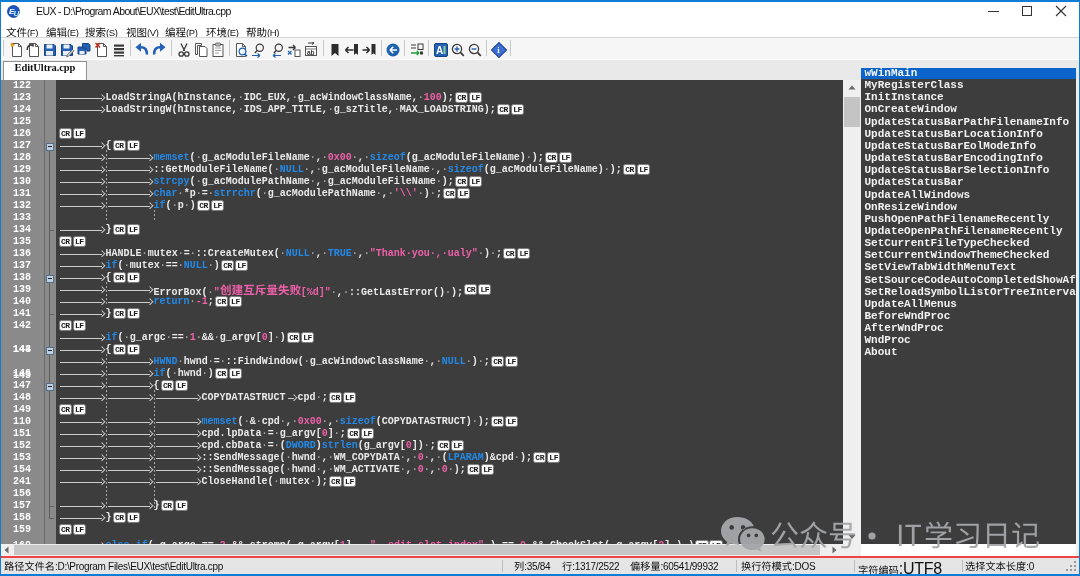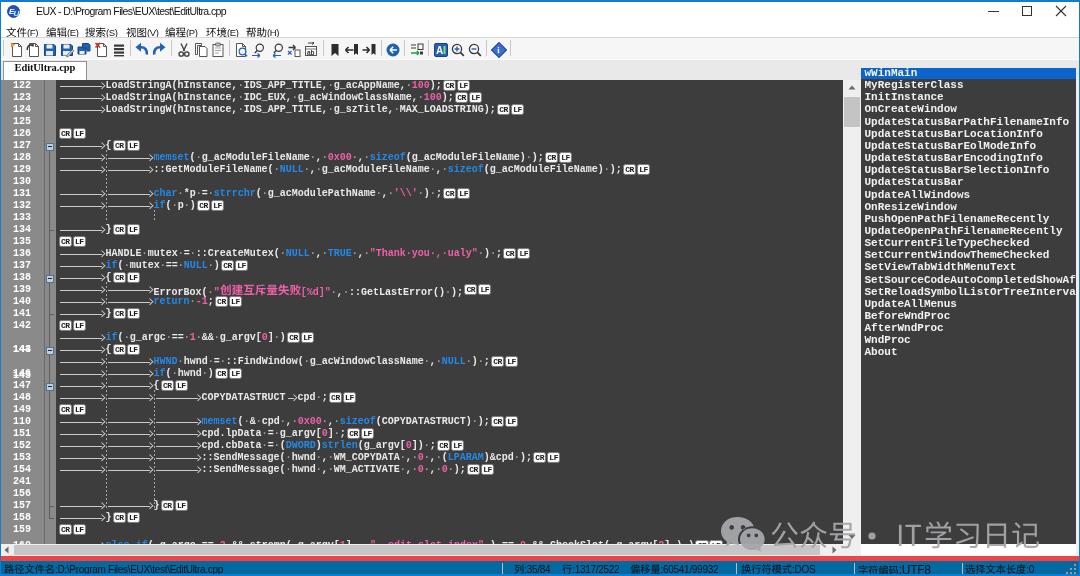--- a/index.html
+++ b/index.html
@@ -25,40 +25,40 @@
 .tab u{position:absolute;right:1.5px;top:4.1px;width:4.6px;height:4.6px;border-right:1.3px solid #cbcbcb;border-top:1.3px solid #cbcbcb;transform:rotate(45deg);transform-origin:70% 30%}
 .crlf{display:inline-block;width:13.5px;height:10.5px;margin:0 0 0 1px;background:#fbfbfb;border:1px solid #7d7d7d;border-radius:2.5px;color:#1a1a1a;font-size:8px;line-height:9px;text-align:center;vertical-align:top;letter-spacing:-0.5px}
 .crlf+.crlf{margin-left:0.5px}
 .guide{position:absolute;width:1px;background-image:linear-gradient(#a8a8a8 55%,rgba(0,0,0,0) 0%);background-size:1px 4px}
 .fbox{position:absolute;left:45.5px;width:8.5px;height:8.5px;box-sizing:border-box;background:#bccee0;border:1px solid #54718c;color:#223}.fbox i{position:absolute;left:1.2px;right:1.2px;top:2.8px;height:1px;background:#223}
 #vscroll{left:843px;top:80px;width:18px;height:476px;background:#efefef}
 #panel{left:861px;top:68px;width:215px;height:475.5px;background:#3d3d3d;overflow:hidden}
 .pi{position:absolute;left:3.5px;white-space:pre;font-family:"Liberation Mono",monospace;font-weight:bold;font-size:11px;line-height:12px;color:#f2f2f2}
 #rstrip{left:1076px;top:80px;width:3px;height:475.5px;background:#efefef}
 #hscroll{left:0;top:544px;width:843px;height:12px;background:#efefef}
-#statusbar{left:0;top:555.5px;width:100%;height:18.5px;background:#0369a1;border-top:5px solid #ef4444;font-size:11px;color:#111}
+#statusbar{left:0;top:555.5px;width:100%;height:18.5px;background:#e5e5e5;border-top:2px solid #ef4444;font-size:11px;color:#111}
 .ssep{position:absolute;top:2px;width:1px;height:12px;background:#bdbdbd}
 .stx{position:absolute;top:2px;white-space:pre;font-size:11px;color:#111}
 .stx svg{vertical-align:-2.85px}
 .mi{position:absolute;top:22.2px;white-space:nowrap}
 .mi svg{vertical-align:-2.95px}.mi span{font-size:9.5px;letter-spacing:-0.35px;color:#111}
 </style></head><body>
 <div id="win">
     <div class="edge" style="left:0;top:0;width:1080px;height:2px"></div>
     <div class="edge" style="left:0;top:574px;width:1080px;height:2px"></div>
     <div class="edge" style="left:0;top:0;width:1px;height:576px"></div>
     <div class="edge" style="left:1079px;top:0;width:1px;height:576px"></div>
     <div class="abs" id="titlebar"></div>
     <svg class="abs" style="left:7px;top:5px" width="13" height="13" viewBox="0 0 13 13">
       <circle cx="6.5" cy="6.5" r="6" fill="#1b55c4"></circle>
       <circle cx="6.5" cy="6.5" r="6" fill="none" stroke="#123c8c" stroke-width="0.8"></circle>
       <text x="2" y="9.4" font-family="Liberation Sans" font-weight="bold" font-size="8" fill="#fff" font-style="italic">E</text>
       <text x="6.6" y="10.6" font-family="Liberation Sans" font-weight="bold" font-size="8" fill="#cfe" font-style="italic">U</text>
     </svg>
-    <div class="abs" id="title">EUX - D:\Program Files\EUX\test\EditUltra.cpp</div>
+    <div class="abs" id="title">EUX - D:\Program About\EUX\test\EditUltra.cpp</div>
     <svg class="abs" style="left:985px;top:2px" width="92" height="18" viewBox="0 0 92 18">
       <line x1="3" y1="9.5" x2="14" y2="9.5" stroke="#333" stroke-width="1"></line>
       <rect x="37.5" y="4.5" width="9" height="9" fill="none" stroke="#333" stroke-width="1"></rect>
       <line x1="71" y1="4" x2="81" y2="14" stroke="#333" stroke-width="1.1"></line>
       <line x1="81" y1="4" x2="71" y2="14" stroke="#333" stroke-width="1.1"></line>
     </svg>
     <div class="abs" id="menubar"></div>
     <div class="mi" style="left:6px"><svg width="21.0" height="12.2" viewBox="0 -9.24 21.0 12.18" style="" fill="#111">
         <path transform="matrix(0.01050 0 0 0.01050 0.00 0.00)" d="M423 -823C453 -774 485 -707 497 -666L580 -693C566 -734 531 -799 501 -847ZM50 -664V-590H206C265 -438 344 -307 447 -200C337 -108 202 -40 36 7C51 25 75 60 83 78C250 24 389 -48 502 -146C615 -46 751 28 915 73C928 52 950 20 967 4C807 -36 671 -107 560 -201C661 -304 738 -432 796 -590H954V-664ZM504 -253C410 -348 336 -462 284 -590H711C661 -455 592 -344 504 -253Z"></path>
         <path transform="matrix(0.01050 0 0 0.01050 10.50 0.00)" d="M317 -341V-268H604V80H679V-268H953V-341H679V-562H909V-635H679V-828H604V-635H470C483 -680 494 -728 504 -775L432 -790C409 -659 367 -530 309 -447C327 -438 359 -420 373 -409C400 -451 425 -504 446 -562H604V-341ZM268 -836C214 -685 126 -535 32 -437C45 -420 67 -381 75 -363C107 -397 137 -437 167 -480V78H239V-597C277 -667 311 -741 339 -815Z"></path>
@@ -248,35 +248,35 @@
     </div>
     <div class="fbox" style="top:382.5px">
       <i></i>
     </div>
     <div class="guide" style="left:105.5px;top:150px;height:72px"></div>
     <div class="guide" style="left:105.5px;top:282px;height:24px"></div>
     <div class="guide" style="left:105.5px;top:354px;height:156px"></div>
     <div class="guide" style="left:153.5px;top:210px;height:12px"></div>
     <div class="guide" style="left:153.5px;top:390px;height:120px"></div>
     <div class="ln" style="top:80px">122</div>
-    <div class="cl" style="left:57.6px;top:80px"><span class="tab" style="width:48px"><i></i><u></u></span>LoadStringA(hInstance,<i class="d">·</i>IDS_APP_TITLE,<i class="d">·</i>g_acAppName,<i class="d">·</i><span class="p">100</span>);<span class="crlf">CR</span><span class="crlf">LF</span></div>
     <div class="ln" style="top:92px">123</div>
     <div class="cl" style="left:57.6px;top:92px"><span class="tab" style="width:48px"><i></i><u></u></span>LoadStringA(hInstance,<i class="d">·</i>IDC_EUX,<i class="d">·</i>g_acWindowClassName,<i class="d">·</i><span class="p">100</span>);<span class="crlf">CR</span><span class="crlf">LF</span></div>
     <div class="ln" style="top:104px">124</div>
     <div class="cl" style="left:57.6px;top:104px"><span class="tab" style="width:48px"><i></i><u></u></span>LoadStringW(hInstance,<i class="d">·</i>IDS_APP_TITLE,<i class="d">·</i>g_szTitle,<i class="d">·</i>MAX_LOADSTRING);<span class="crlf">CR</span><span class="crlf">LF</span></div>
     <div class="ln" style="top:116px">125</div>
     <div class="ln" style="top:128px">126</div>
     <div class="cl" style="left:57.6px;top:128px"><span class="crlf">CR</span><span class="crlf">LF</span></div>
     <div class="ln" style="top:140px">127</div>
     <div class="cl" style="left:57.6px;top:140px"><span class="tab" style="width:48px"><i></i><u></u></span>{<span class="crlf">CR</span><span class="crlf">LF</span></div>
     <div class="ln" style="top:152px">128</div>
     <div class="cl" style="left:57.6px;top:152px"><span class="tab" style="width:48px"><i></i><u></u></span><span class="tab" style="width:48px"><i></i><u></u></span><span class="k">memset</span>(<i class="d">·</i>g_acModuleFileName<i class="d">·</i>,<i class="d">·</i><span class="p">0x00</span><i class="d">·</i>,<i class="d">·</i><span class="k">sizeof</span>(g_acModuleFileName)<i class="d">·</i>);<span class="crlf">CR</span><span class="crlf">LF</span></div>
     <div class="ln" style="top:164px">129</div>
     <div class="cl" style="left:57.6px;top:164px"><span class="tab" style="width:48px"><i></i><u></u></span><span class="tab" style="width:48px"><i></i><u></u></span>::GetModuleFileName(<i class="d">·</i><span class="k">NULL</span><i class="d">·</i>,<i class="d">·</i>g_acModuleFileName<i class="d">·</i>,<i class="d">·</i><span class="k">sizeof</span>(g_acModuleFileName)<i class="d">·</i>);<span class="crlf">CR</span><span class="crlf">LF</span></div>
     <div class="ln" style="top:176px">130</div>
+    <div class="cl" style="left:57.6px;top:176px"><span class="tab" style="width:48px"><i></i><u></u></span><span class="tab" style="width:48px"><i></i><u></u></span><span class="k">strcpy</span>(<i class="d">·</i>g_acModulePathName<i class="d">·</i>,<i class="d">·</i>g_acModuleFileName<i class="d">·</i>);<span class="crlf">CR</span><span class="crlf">LF</span></div>
     <div class="ln" style="top:188px">131</div>
     <div class="cl" style="left:57.6px;top:188px"><span class="tab" style="width:48px"><i></i><u></u></span><span class="tab" style="width:48px"><i></i><u></u></span><span class="k">char</span><i class="d">·</i>*p<i class="d">·</i>=<i class="d">·</i><span class="k">strrchr</span>(<i class="d">·</i>g_acModulePathName<i class="d">·</i>,<i class="d">·</i><span class="p">'\\'</span><i class="d">·</i>)<i class="d">·</i>;<span class="crlf">CR</span><span class="crlf">LF</span></div>
     <div class="ln" style="top:200px">132</div>
     <div class="cl" style="left:57.6px;top:200px"><span class="tab" style="width:48px"><i></i><u></u></span><span class="tab" style="width:48px"><i></i><u></u></span><span class="k">if</span>(<i class="d">·</i>p<i class="d">·</i>)<span class="crlf">CR</span><span class="crlf">LF</span></div>
     <div class="ln" style="top:212px">133</div>
     <div class="ln" style="top:224px">134</div>
     <div class="cl" style="left:57.6px;top:224px"><span class="tab" style="width:48px"><i></i><u></u></span>}<span class="crlf">CR</span><span class="crlf">LF</span></div>
     <div class="ln" style="top:236px">135</div>
     <div class="cl" style="left:57.6px;top:236px"><span class="crlf">CR</span><span class="crlf">LF</span></div>
     <div class="ln" style="top:248px">136</div>
@@ -319,20 +319,21 @@
     <div class="cl" style="left:57.6px;top:416px"><span class="tab" style="width:48px"><i></i><u></u></span><span class="tab" style="width:48px"><i></i><u></u></span><span class="tab" style="width:48px"><i></i><u></u></span><span class="k">memset</span>(<i class="d">·</i>&amp;<i class="d">·</i>cpd<i class="d">·</i>,<i class="d">·</i><span class="p">0x00</span><i class="d">·</i>,<i class="d">·</i><span class="k">sizeof</span>(COPYDATASTRUCT)<i class="d">·</i>);<span class="crlf">CR</span><span class="crlf">LF</span></div>
     <div class="ln" style="top:428px">151</div>
     <div class="cl" style="left:57.6px;top:428px"><span class="tab" style="width:48px"><i></i><u></u></span><span class="tab" style="width:48px"><i></i><u></u></span><span class="tab" style="width:48px"><i></i><u></u></span>cpd.lpData<i class="d">·</i>=<i class="d">·</i>g_argv[<span class="p">0</span>]<i class="d">·</i>;<span class="crlf">CR</span><span class="crlf">LF</span></div>
     <div class="ln" style="top:440px">152</div>
     <div class="cl" style="left:57.6px;top:440px"><span class="tab" style="width:48px"><i></i><u></u></span><span class="tab" style="width:48px"><i></i><u></u></span><span class="tab" style="width:48px"><i></i><u></u></span>cpd.cbData<i class="d">·</i>=<i class="d">·</i>(<span class="k">DWORD</span>)<span class="k">strlen</span>(g_argv[<span class="p">0</span>])<i class="d">·</i>;<span class="crlf">CR</span><span class="crlf">LF</span></div>
     <div class="ln" style="top:452px">153</div>
     <div class="cl" style="left:57.6px;top:452px"><span class="tab" style="width:48px"><i></i><u></u></span><span class="tab" style="width:48px"><i></i><u></u></span><span class="tab" style="width:48px"><i></i><u></u></span>::SendMessage(<i class="d">·</i>hwnd<i class="d">·</i>,<i class="d">·</i>WM_COPYDATA<i class="d">·</i>,<i class="d">·</i><span class="p">0</span><i class="d">·</i>,<i class="d">·</i>(<span class="k">LPARAM</span>)&amp;cpd<i class="d">·</i>);<span class="crlf">CR</span><span class="crlf">LF</span></div>
     <div class="ln" style="top:464px">154</div>
     <div class="cl" style="left:57.6px;top:464px"><span class="tab" style="width:48px"><i></i><u></u></span><span class="tab" style="width:48px"><i></i><u></u></span><span class="tab" style="width:48px"><i></i><u></u></span>::SendMessage(<i class="d">·</i>hwnd<i class="d">·</i>,<i class="d">·</i>WM_ACTIVATE<i class="d">·</i>,<i class="d">·</i><span class="p">0</span><i class="d">·</i>,<i class="d">·</i><span class="p">0</span><i class="d">·</i>);<span class="crlf">CR</span><span class="crlf">LF</span></div>
     <div class="ln" style="top:476px">241</div>
+    <div class="cl" style="left:57.6px;top:476px"><span class="tab" style="width:48px"><i></i><u></u></span><span class="tab" style="width:48px"><i></i><u></u></span><span class="tab" style="width:48px"><i></i><u></u></span>CloseHandle(<i class="d">·</i>mutex<i class="d">·</i>);<span class="crlf">CR</span><span class="crlf">LF</span></div>
     <div class="ln" style="top:488px">156</div>
     <div class="ln" style="top:500px">157</div>
     <div class="cl" style="left:57.6px;top:500px"><span class="tab" style="width:48px"><i></i><u></u></span><span class="tab" style="width:48px"><i></i><u></u></span>}<span class="crlf">CR</span><span class="crlf">LF</span></div>
     <div class="ln" style="top:512px">158</div>
     <div class="cl" style="left:57.6px;top:512px"><span class="tab" style="width:48px"><i></i><u></u></span>}<span class="crlf">CR</span><span class="crlf">LF</span></div>
     <div class="ln" style="top:524px">159</div>
     <div class="cl" style="left:57.6px;top:524px"><span class="crlf">CR</span><span class="crlf">LF</span></div>
     <div class="ln" style="top:540px">160</div>
     <div class="cl" style="left:57.6px;top:540px"><span class="tab" style="width:48px"><i></i><u></u></span><span class="k">else</span><i class="d">·</i><span class="k">if</span>(<i class="d">·</i>g_argc<i class="d">·</i>==<i class="d">·</i><span class="p">3</span><i class="d">·</i>&amp;&amp;<i class="d">·</i>strcmp(<i class="d">·</i>g_argv[<span class="p">1</span>]<i class="d">·</i>,<i class="d">·</i><span class="p">"--edit-slot-index"</span><i class="d">·</i>)<i class="d">·</i>==<i class="d">·</i><span class="p">0</span><i class="d">·</i>&amp;&amp;<i class="d">·</i>CheckSlot(<i class="d">·</i>g_argv[<span class="p">2</span>]<i class="d">·</i>)<i class="d">·</i>)<span class="crlf">CR</span><span class="crlf">LF</span></div>
     <div class="abs" id="vscroll"></div>
@@ -399,21 +400,21 @@
           <path transform="matrix(0.01020 0 0 0.01020 10.20 0.00)" d="M435 -780V-708H927V-780ZM267 -841C216 -768 119 -679 35 -622C48 -608 69 -579 79 -562C169 -626 272 -724 339 -811ZM391 -504V-432H728V-17C728 -1 721 4 702 5C684 6 616 6 545 3C556 25 567 56 570 77C668 77 725 77 759 66C792 53 804 30 804 -16V-432H955V-504ZM307 -626C238 -512 128 -396 25 -322C40 -307 67 -274 78 -259C115 -289 154 -325 192 -364V83H266V-446C308 -496 346 -548 378 -600Z"></path>
           <path transform="matrix(0.01020 0 0 0.01020 20.40 0.00)" d="M395 -277C439 -213 495 -127 521 -76L585 -115C557 -164 500 -247 456 -309ZM734 -541V-432H337V-363H734V-16C734 1 728 5 708 6C690 7 623 7 552 5C563 26 574 57 578 78C668 78 727 77 761 66C795 54 807 32 807 -15V-363H943V-432H807V-541ZM260 -550C209 -441 126 -332 41 -261C57 -246 83 -215 93 -200C126 -229 159 -264 190 -303V80H263V-405C288 -445 311 -485 331 -526ZM182 -843C151 -743 98 -643 36 -578C54 -569 85 -548 99 -536C132 -575 164 -625 193 -680H245C267 -634 292 -579 306 -545L373 -568C361 -596 339 -640 319 -680H475V-744H223C235 -771 246 -799 255 -826ZM576 -843C546 -743 491 -648 425 -586C443 -576 474 -555 488 -543C523 -580 557 -627 586 -680H655C683 -639 714 -590 728 -559L794 -586C781 -611 758 -646 734 -680H934V-744H617C628 -771 638 -798 647 -826Z"></path>
           <path transform="matrix(0.01020 0 0 0.01020 30.60 0.00)" d="M472 -417H820V-345H472ZM472 -542H820V-472H472ZM732 -840V-757H578V-840H507V-757H360V-693H507V-618H578V-693H732V-618H805V-693H945V-757H805V-840ZM402 -599V-289H606C602 -259 598 -232 591 -206H340V-142H569C531 -65 459 -12 312 20C326 35 345 63 352 80C526 38 607 -34 647 -140C697 -30 790 45 920 80C930 61 950 33 966 18C853 -6 767 -61 719 -142H943V-206H666C671 -232 676 -260 679 -289H893V-599ZM175 -840V-647H50V-577H175V-576C148 -440 90 -281 32 -197C45 -179 63 -146 72 -124C110 -183 146 -274 175 -372V79H247V-436C274 -383 305 -319 318 -286L366 -340C349 -371 273 -496 247 -535V-577H350V-647H247V-840Z"></path>
           <path transform="matrix(0.01020 0 0 0.01020 40.80 0.00)" d="M709 -791C761 -755 823 -701 853 -665L905 -712C875 -747 811 -798 760 -833ZM565 -836C565 -774 567 -713 570 -653H55V-580H575C601 -208 685 82 849 82C926 82 954 31 967 -144C946 -152 918 -169 901 -186C894 -52 883 4 855 4C756 4 678 -241 653 -580H947V-653H649C646 -712 645 -773 645 -836ZM59 -24 83 50C211 22 395 -20 565 -60L559 -128L345 -82V-358H532V-431H90V-358H270V-67Z"></path>
         </svg><span style="font-size:10px;letter-spacing:-0.3px">:DOS</span></div>
       <div class="stx" style="left:858px"><svg width="40.8" height="11.8" viewBox="0 -8.98 40.8 11.83" style="" fill="#111">
           <path transform="matrix(0.01020 0 0 0.01020 0.00 0.00)" d="M460 -363V-300H69V-228H460V-14C460 0 455 5 437 6C419 6 354 6 287 4C300 24 314 58 319 79C404 79 457 78 492 67C528 54 539 32 539 -12V-228H930V-300H539V-337C627 -384 717 -452 779 -516L728 -555L711 -551H233V-480H635C584 -436 519 -392 460 -363ZM424 -824C443 -798 462 -765 475 -736H80V-529H154V-664H843V-529H920V-736H563C549 -769 523 -814 497 -847Z"></path>
           <path transform="matrix(0.01020 0 0 0.01020 10.20 0.00)" d="M395 -277C439 -213 495 -127 521 -76L585 -115C557 -164 500 -247 456 -309ZM734 -541V-432H337V-363H734V-16C734 1 728 5 708 6C690 7 623 7 552 5C563 26 574 57 578 78C668 78 727 77 761 66C795 54 807 32 807 -15V-363H943V-432H807V-541ZM260 -550C209 -441 126 -332 41 -261C57 -246 83 -215 93 -200C126 -229 159 -264 190 -303V80H263V-405C288 -445 311 -485 331 -526ZM182 -843C151 -743 98 -643 36 -578C54 -569 85 -548 99 -536C132 -575 164 -625 193 -680H245C267 -634 292 -579 306 -545L373 -568C361 -596 339 -640 319 -680H475V-744H223C235 -771 246 -799 255 -826ZM576 -843C546 -743 491 -648 425 -586C443 -576 474 -555 488 -543C523 -580 557 -627 586 -680H655C683 -639 714 -590 728 -559L794 -586C781 -611 758 -646 734 -680H934V-744H617C628 -771 638 -798 647 -826Z"></path>
           <path transform="matrix(0.01020 0 0 0.01020 20.40 0.00)" d="M40 -54 58 15C140 -18 245 -61 346 -103L332 -163C223 -121 114 -79 40 -54ZM61 -423C75 -430 98 -435 205 -450C167 -386 132 -335 116 -316C87 -278 66 -252 45 -248C53 -230 64 -196 68 -182C87 -194 118 -204 339 -255C336 -271 333 -298 334 -317L167 -282C238 -374 307 -486 364 -597L303 -632C286 -593 265 -554 245 -517L133 -505C190 -593 246 -706 287 -815L215 -840C179 -719 112 -587 91 -554C71 -520 55 -496 38 -491C46 -473 57 -438 61 -423ZM624 -350V-202H541V-350ZM675 -350H746V-202H675ZM481 -412V72H541V-143H624V47H675V-143H746V46H797V-143H871V7C871 14 868 16 861 17C854 17 836 17 814 16C822 32 829 56 831 73C867 73 890 71 908 62C926 52 930 35 930 8V-413L871 -412ZM797 -350H871V-202H797ZM605 -826C621 -798 637 -762 648 -732H414V-515C414 -361 405 -139 314 21C329 28 360 50 372 63C465 -99 482 -335 483 -498H920V-732H729C717 -765 697 -811 675 -846ZM483 -668H850V-561H483Z"></path>
           <path transform="matrix(0.01020 0 0 0.01020 30.60 0.00)" d="M410 -205V-137H792V-205ZM491 -650C484 -551 471 -417 458 -337H478L863 -336C844 -117 822 -28 796 -2C786 8 776 10 758 9C740 9 695 9 647 4C659 23 666 52 668 73C716 76 762 76 788 74C818 72 837 65 856 43C892 7 915 -98 938 -368C939 -379 940 -401 940 -401H816C832 -525 848 -675 856 -779L803 -785L791 -781H443V-712H778C770 -624 757 -502 745 -401H537C546 -475 556 -569 561 -645ZM51 -787V-718H173C145 -565 100 -423 29 -328C41 -308 58 -266 63 -247C82 -272 100 -299 116 -329V34H181V-46H365V-479H182C208 -554 229 -635 245 -718H394V-787ZM181 -411H299V-113H181Z"></path>
-        </svg><span style="font-size:12px;letter-spacing:-0.3px">:UTF8</span></div>
+        </svg><span style="font-size:16px;letter-spacing:-0.3px">:UTF8</span></div>
       <div class="stx" style="left:965px"><svg width="61.2" height="11.8" viewBox="0 -8.98 61.2 11.83" style="" fill="#111">
           <path transform="matrix(0.01020 0 0 0.01020 0.00 0.00)" d="M61 -765C119 -716 187 -646 216 -597L278 -644C246 -692 177 -760 118 -806ZM446 -810C422 -721 380 -633 326 -574C344 -565 376 -545 390 -534C413 -562 435 -597 455 -636H603V-490H320V-423H501C484 -292 443 -197 293 -144C309 -130 331 -102 339 -83C507 -149 557 -264 576 -423H679V-191C679 -115 696 -93 771 -93C786 -93 854 -93 869 -93C932 -93 952 -125 959 -252C938 -257 907 -268 893 -282C890 -177 886 -163 861 -163C847 -163 792 -163 782 -163C756 -163 753 -166 753 -191V-423H951V-490H678V-636H909V-701H678V-836H603V-701H485C498 -731 509 -763 518 -795ZM251 -456H56V-386H179V-83C136 -63 90 -27 45 15L95 80C152 18 206 -34 243 -34C265 -34 296 -5 335 19C401 58 484 68 600 68C698 68 867 63 945 58C946 36 958 -1 966 -20C867 -10 715 -3 601 -3C495 -3 411 -9 349 -46C301 -74 278 -98 251 -100Z"></path>
           <path transform="matrix(0.01020 0 0 0.01020 10.20 0.00)" d="M177 -839V-639H46V-569H177V-356C124 -340 75 -326 36 -315L55 -242L177 -281V-12C177 1 172 5 160 6C148 6 109 7 66 5C76 26 85 57 88 76C152 76 191 75 216 62C241 50 250 29 250 -12V-305L366 -343L356 -412L250 -379V-569H369V-639H250V-839ZM804 -719C768 -667 719 -621 662 -581C610 -621 566 -667 532 -719ZM396 -787V-719H460C497 -652 546 -594 604 -544C526 -497 438 -462 353 -441C367 -426 385 -398 393 -380C484 -407 577 -447 660 -500C738 -446 829 -405 928 -379C938 -399 959 -427 974 -442C880 -462 794 -496 720 -542C799 -602 866 -677 909 -765L864 -790L851 -787ZM620 -412V-324H417V-256H620V-153H366V-85H620V82H695V-85H957V-153H695V-256H885V-324H695V-412Z"></path>
           <path transform="matrix(0.01020 0 0 0.01020 20.40 0.00)" d="M423 -823C453 -774 485 -707 497 -666L580 -693C566 -734 531 -799 501 -847ZM50 -664V-590H206C265 -438 344 -307 447 -200C337 -108 202 -40 36 7C51 25 75 60 83 78C250 24 389 -48 502 -146C615 -46 751 28 915 73C928 52 950 20 967 4C807 -36 671 -107 560 -201C661 -304 738 -432 796 -590H954V-664ZM504 -253C410 -348 336 -462 284 -590H711C661 -455 592 -344 504 -253Z"></path>
           <path transform="matrix(0.01020 0 0 0.01020 30.60 0.00)" d="M460 -839V-629H65V-553H367C294 -383 170 -221 37 -140C55 -125 80 -98 92 -79C237 -178 366 -357 444 -553H460V-183H226V-107H460V80H539V-107H772V-183H539V-553H553C629 -357 758 -177 906 -81C920 -102 946 -131 965 -146C826 -226 700 -384 628 -553H937V-629H539V-839Z"></path>
           <path transform="matrix(0.01020 0 0 0.01020 40.80 0.00)" d="M769 -818C682 -714 536 -619 395 -561C414 -547 444 -517 458 -500C593 -567 745 -671 844 -786ZM56 -449V-374H248V-55C248 -15 225 0 207 7C219 23 233 56 238 74C262 59 300 47 574 -27C570 -43 567 -75 567 -97L326 -38V-374H483C564 -167 706 -19 914 51C925 28 949 -3 967 -20C775 -75 635 -202 561 -374H944V-449H326V-835H248V-449Z"></path>
           <path transform="matrix(0.01020 0 0 0.01020 51.00 0.00)" d="M386 -644V-557H225V-495H386V-329H775V-495H937V-557H775V-644H701V-557H458V-644ZM701 -495V-389H458V-495ZM757 -203C713 -151 651 -110 579 -78C508 -111 450 -153 408 -203ZM239 -265V-203H369L335 -189C376 -133 431 -86 497 -47C403 -17 298 1 192 10C203 27 217 56 222 74C347 60 469 35 576 -7C675 37 792 65 918 80C927 61 946 31 962 15C852 5 749 -15 660 -46C748 -93 821 -157 867 -243L820 -268L807 -265ZM473 -827C487 -801 502 -769 513 -741H126V-468C126 -319 119 -105 37 46C56 52 89 68 104 80C188 -78 201 -309 201 -469V-670H948V-741H598C586 -773 566 -813 548 -845Z"></path>
         </svg><span style="font-size:10px;letter-spacing:-0.3px">:0</span></div>
       <div class="ssep" style="left:501.6px"></div>
       <div class="ssep" style="left:736.3px"></div>

